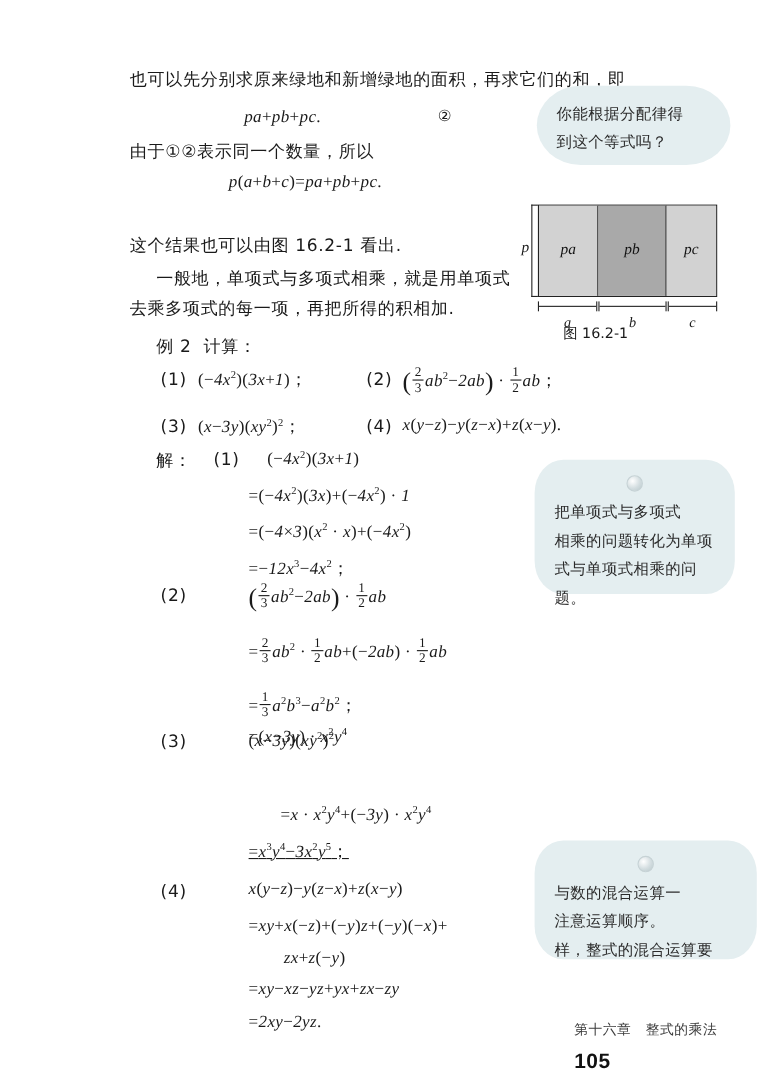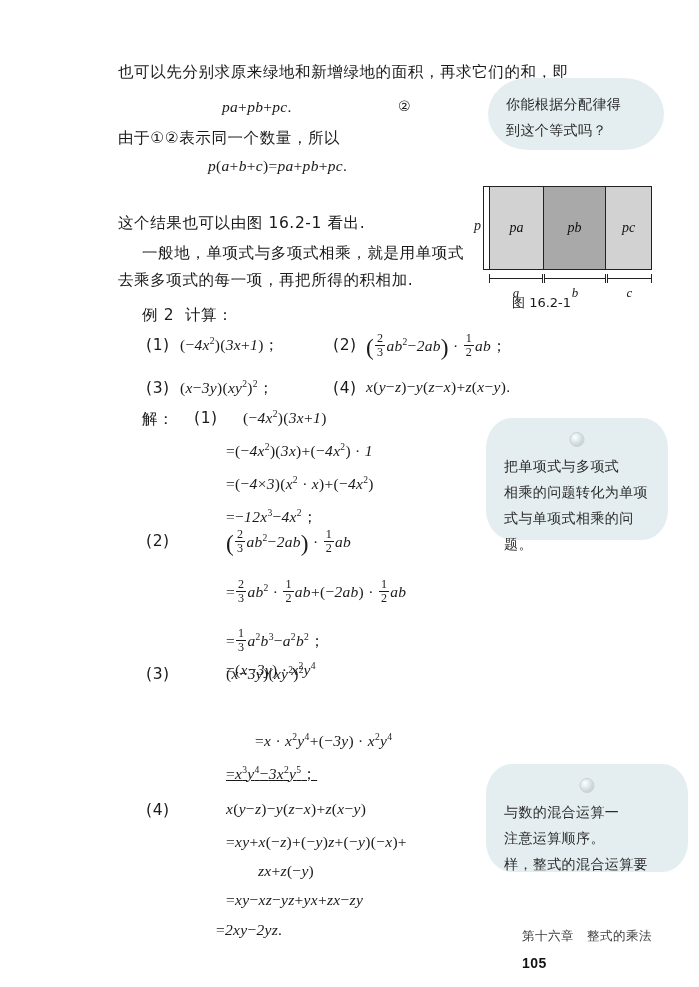--- a/index.html
+++ b/index.html
@@ -213,21 +213,21 @@
     align-items: baseline;
     gap: 10px;
     font-family: "DejaVu Sans", sans-serif;
     font-size: 12.5px;
     color: #3b3b3b;
     letter-spacing: 0.5px;
     flex-direction: column;
   }
   .footer .pg {
     font-family: "Liberation Sans", sans-serif;
-    font-size: 14px;
+    font-size: 19px;
     font-weight: bold;
     color: #111;
   }
 </style>
 </head>
 <body>
 
 <div class="page">
 
   <div class="ln cn" style="left:118px; top:62px;">也可以先分别求原来绿地和新增绿地的面积，再求它们的和，即</div>
@@ -317,21 +317,21 @@
   </div>
   <div class="ln math" style="left:226px; top:833px;">
     <span class="op">=</span>xy<span class="op">+</span>x<span class="op">(−</span>z<span class="op">)+(−</span>y<span class="op">)</span>z<span class="op">+(−</span>y<span class="op">)(−</span>x<span class="op">)+</span>
   </div>
   <div class="ln math" style="left:258px; top:862px;">
     zx<span class="op">+</span>z<span class="op">(−</span>y<span class="op">)</span>
   </div>
   <div class="ln math" style="left:226px; top:891px;">
     <span class="op">=</span>xy<span class="op">−</span>xz<span class="op">−</span>yz<span class="op">+</span>yx<span class="op">+</span>zx<span class="op">−</span>zy
   </div>
-  <div class="ln math" style="left:216px; top:921px;">
+  <div class="ln math" style="left:226px; top:921px;">
     <span class="op">=</span>2xy<span class="op">−</span>2yz<span class="op">.</span>
   </div>
 
   <div class="brace-v"></div>
   <div class="fig-p">p</div>
 
   <div class="figbox">
     <div class="cell c1">pa</div>
     <div class="cell c2">pb</div>
     <div class="cell c3">pc</div>

